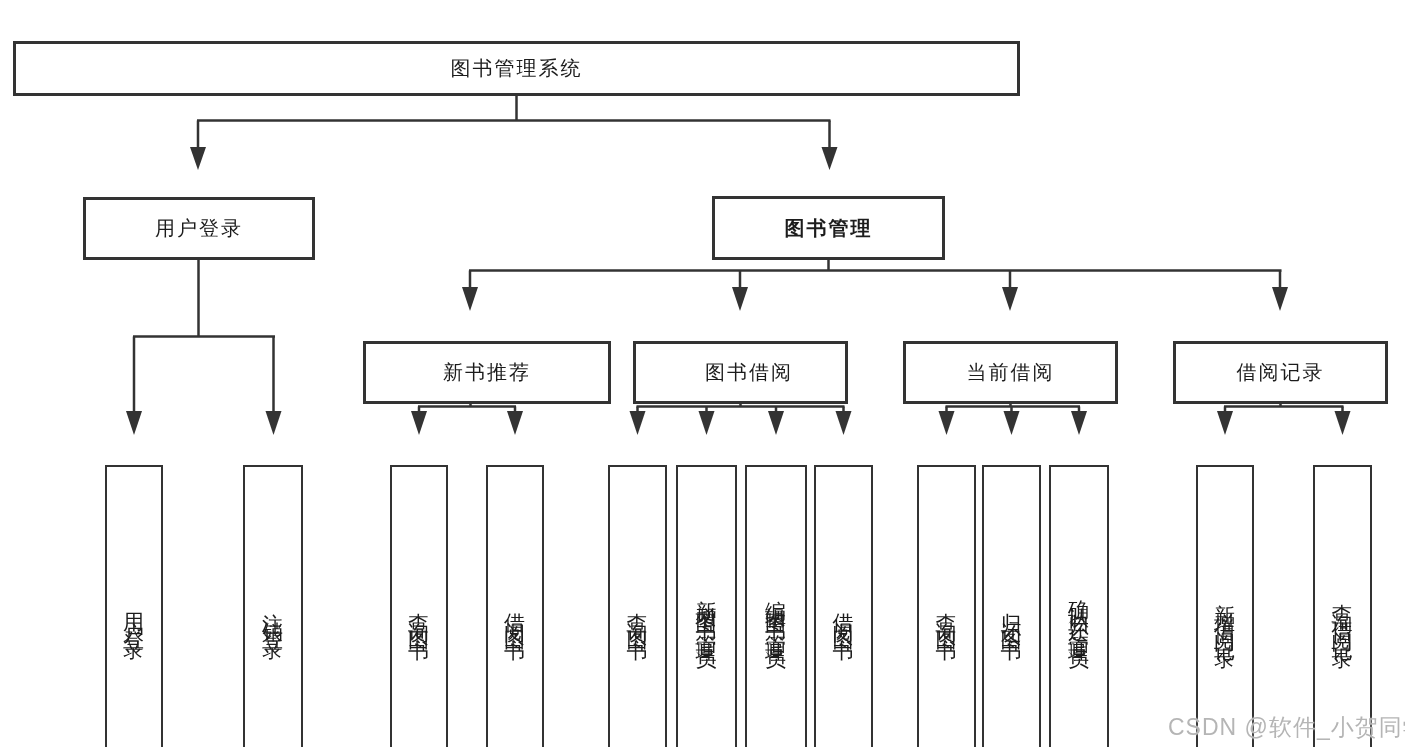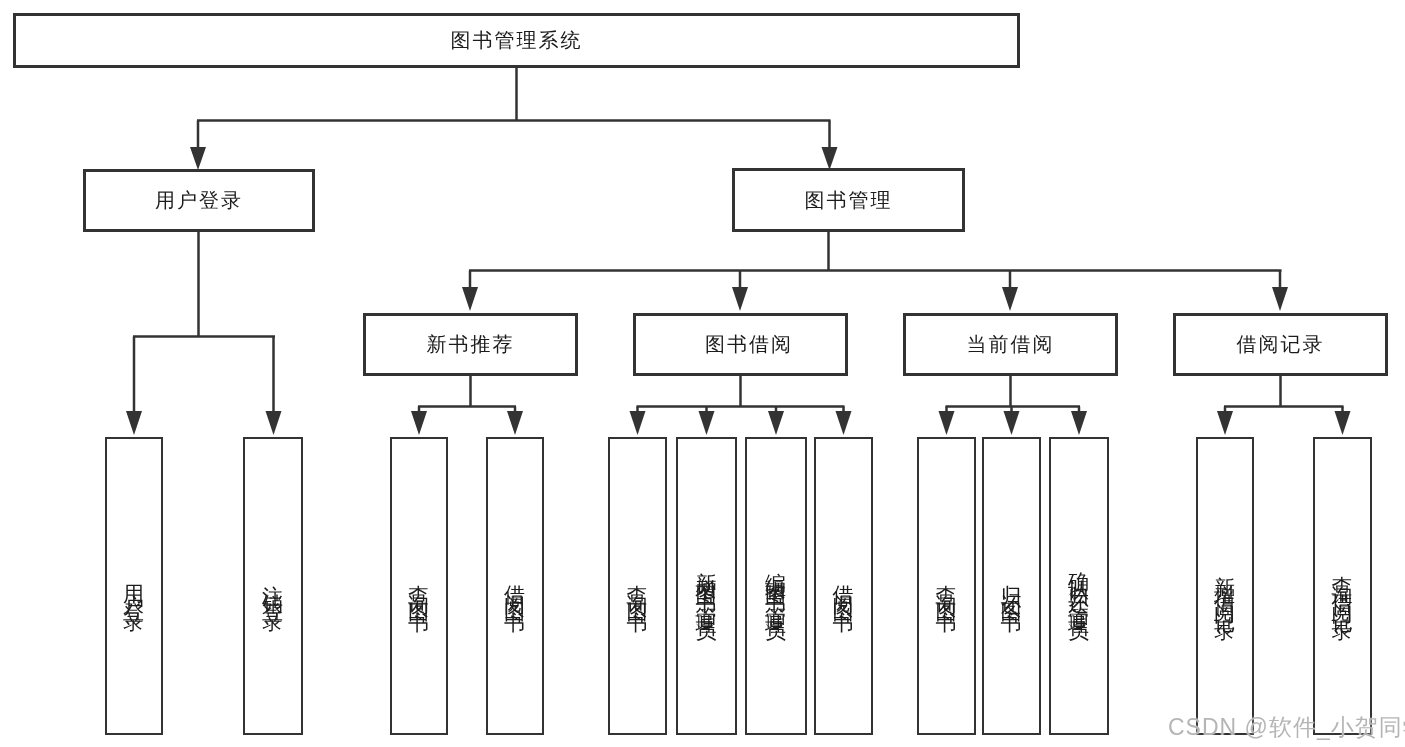--- a/index.html
+++ b/index.html
@@ -6,20 +6,21 @@
   .canvas{
     position:relative;width:1405px;height:747px;background:var(--background,#fff);
     font-family:"Liberation Sans","DejaVu Sans",sans-serif;overflow:hidden;
   }
   .node{
     position:absolute;box-sizing:border-box;background:#fff;
     border:3px solid var(--line,#2f2f2f);
     display:flex;align-items:center;justify-content:center;
     font-size:20px;color:var(--text,#1c1c1c);letter-spacing:2px;
     z-index:2;
+    margin-top:28px;
   }
   .leaf{
     border-width:2px;
     writing-mode:vertical-rl;text-orientation:mixed;
     font-size:21px;letter-spacing:9px;line-height:1;
     padding:6px 0;
   }
   .leaf.long{letter-spacing:7px;}
   svg.connectors{position:absolute;left:0;top:0;z-index:1;}
   svg.connectors path{stroke:var(--line,#333);stroke-width:2.5;fill:none;}
@@ -93,23 +94,23 @@
     <path d="M1224,406.5 L1343.5,406.5"></path>
     <path d="M1225,406.5 L1225,413"></path>
     <polygon points="1217,411 1233,411 1225,435"></polygon>
     <path d="M1342.5,406.5 L1342.5,413"></path>
     <polygon points="1334.5,411 1350.5,411 1342.5,435"></polygon>
   </svg>
 
   <div class="node" style="left:13px;top:13px;width:1007px;height:55px;">图书管理系统</div>
 
   <div class="node" style="left:83px;top:169px;width:232px;height:63px;">用户登录</div>
-  <div class="node" style="left:732px;top:168px;width:233px;height:64px;">图书管理</div>
+  <div class="node" style="left:712px;top:168px;width:233px;height:64px;font-weight:bold;">图书管理</div>
 
-  <div class="node" style="left:363px;top:313px;width:215px;height:63px;">新书推荐</div>
+  <div class="node" style="left:363px;top:313px;width:248px;height:63px;">新书推荐</div>
   <div class="node" style="left:633px;top:313px;width:215px;height:63px;padding-left:17px;">图书借阅</div>
   <div class="node" style="left:1173px;top:313px;width:215px;height:63px;">借阅记录</div>
   <div class="node" style="left:903px;top:313px;width:215px;height:63px;">当前借阅</div>
 
   <div class="node leaf" style="left:105px;top:437px;width:58px;height:298px;">用户登录</div>
   <div class="node leaf" style="left:243px;top:437px;width:60px;height:298px;">注销登录</div>
 
   <div class="node leaf" style="left:390px;top:437px;width:58px;height:298px;">查询图书</div>
   <div class="node leaf" style="left:486px;top:437px;width:58px;height:298px;">借阅图书</div>
 

